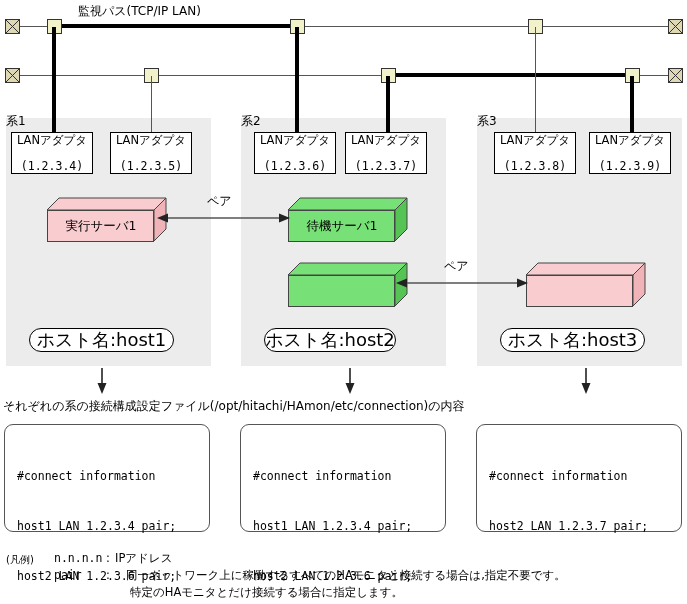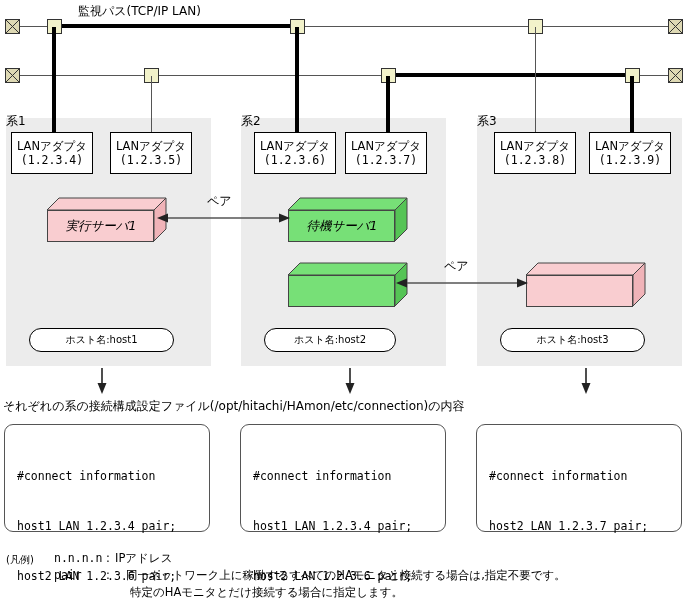--- a/index.html
+++ b/index.html
@@ -51,45 +51,45 @@
   }
 
   
   .adapter{
     background:#ffffff;
     border:1px solid #000;
     box-sizing:border-box;
     display:flex;
     flex-direction:column;
     align-items:center;
-    justify-content:center;
+    justify-content:space-between;
     font-size:11.5px;
     line-height:1.25;
     white-space:nowrap;
   }
 
   
-  .srv{width:132px;height:46px;font-style:italic;}
+  .srv{width:132px;height:46px;}
   .srv svg{display:block;}
   .srv .lbl{
     position:absolute;
     left:0;top:14px;
     width:108px;height:32px;
     display:flex;align-items:center;justify-content:center;
     font-size:12.5px;white-space:nowrap;
   }
 
   
   .hostpill{
     background:#ffffff;
     border:1px solid #000;
     border-radius:12px;
     box-sizing:border-box;
     display:flex;align-items:center;justify-content:center;
-    font-size:10px;
+    font-size:18px;
     white-space:nowrap;
     height:24px;
   }
 
   
   .pairwrap svg{display:block;}
   .pairlbl{font-size:12px;white-space:nowrap;}
 
   
   .downarrow svg{display:block;}

